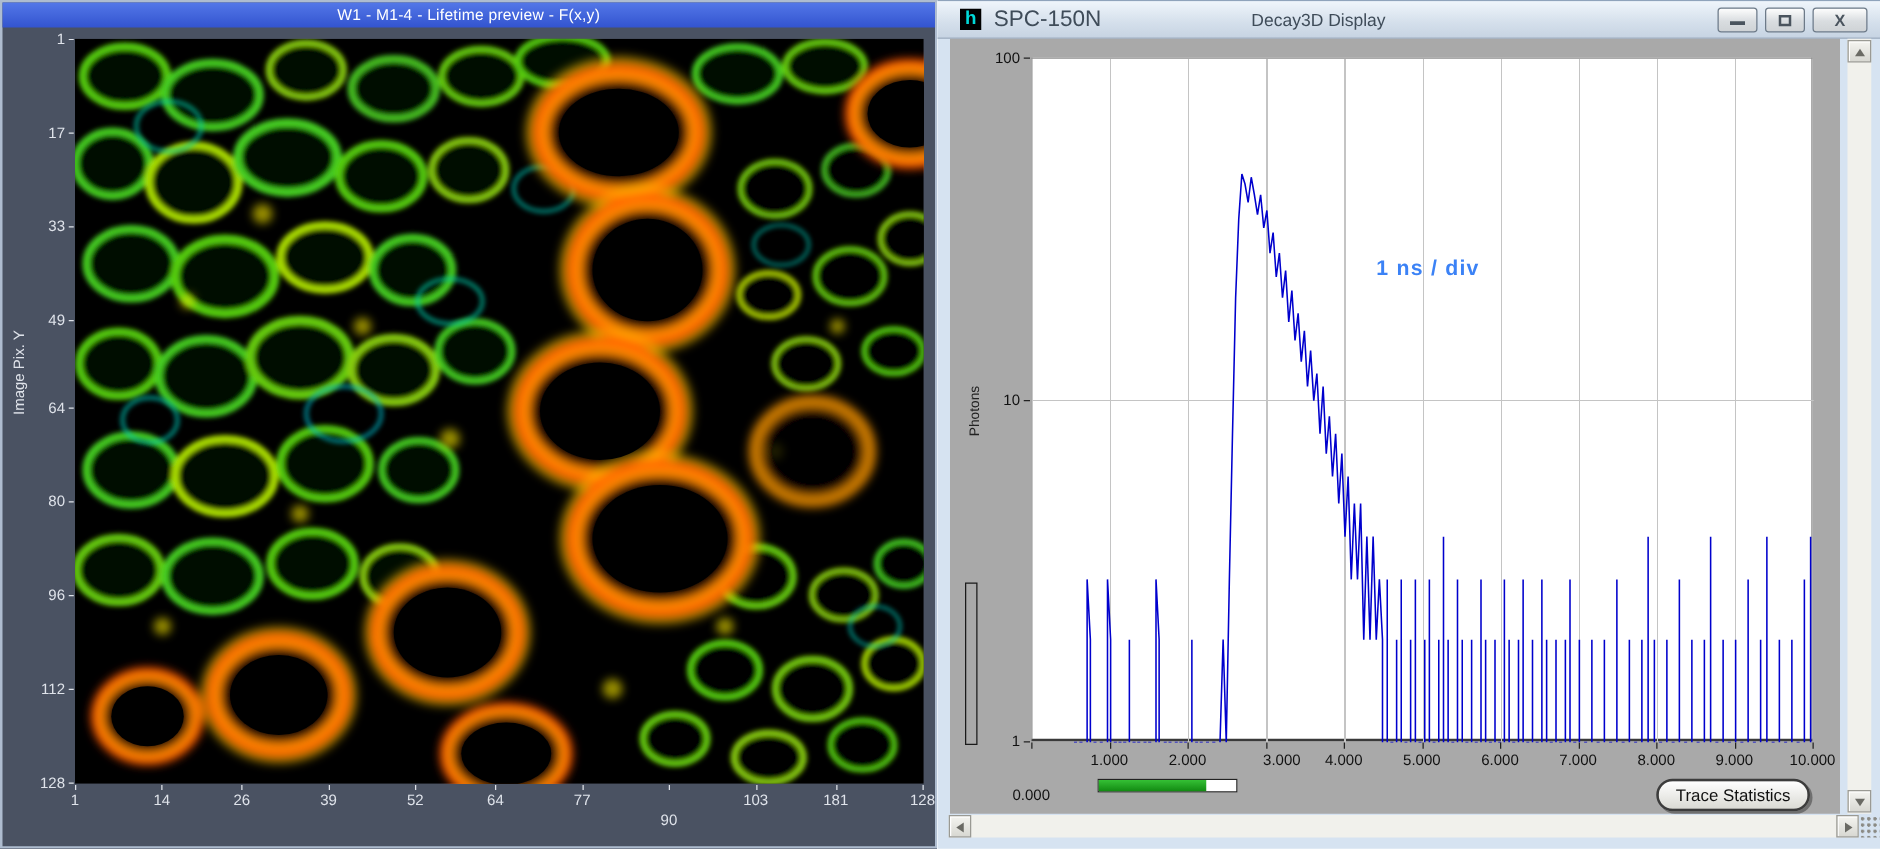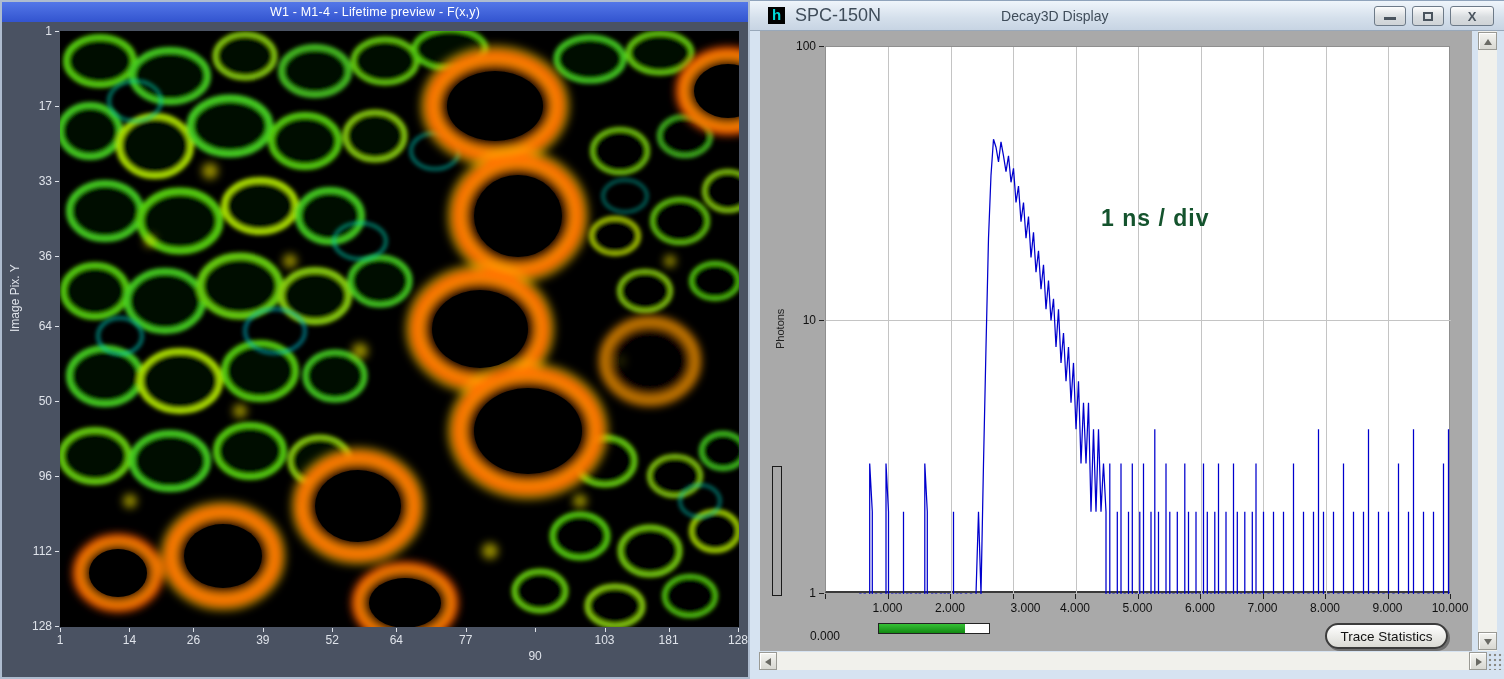--- a/index.html
+++ b/index.html
@@ -43,22 +43,22 @@
   .win-btn.close { width:44px; }
   .glyph-min { position:absolute; left:9px; bottom:5px; width:12px; height:3px; background:#4a545e; }
   .glyph-max { position:absolute; left:10px; top:5px; width:10px; height:9px; border:2px solid #4a545e; }
   .glyph-close { position:absolute; left:0; right:0; top:2px; text-align:center;
     color:#4a545e; font-size:13px; font-weight:bold; }
 
   #rw-panel { position:absolute; left:10px; top:30px; width:712px; height:620px; background:#a9a9a9; }
   #plot { position:absolute; left:65px; top:15px; width:625px; height:547px; background:#ffffff;
     border:1px solid #8f8f8f; border-bottom:2px solid #3a3a3a; }
   #plot svg { position:absolute; left:0; top:0; display:block; }
-  #annotation { position:absolute; left:275px; top:158px; font-size:23px; font-weight:bold;
-    color:#14532d; letter-spacing:1px; }
+  #annotation { position:absolute; left:275px; top:158px; font-size:17px; font-weight:bold;
+    color:#3b82f6; letter-spacing:1px; }
   .rw-ylabel { position:absolute; width:44px; text-align:right; color:#111; font-size:12px; }
   .rw-ydash { position:absolute; width:5px; height:1px; background:#222; }
   .rw-xlabel { position:absolute; width:56px; text-align:center; color:#111; font-size:12px; }
   .rw-xtick { position:absolute; width:1px; height:5px; background:#222; }
   #rw-ylabel-title { position:absolute; left:14px; top:318px; color:#222; font-size:11px;
     transform:rotate(-90deg); transform-origin:left top; white-space:nowrap; }
   #rw-xaxis-title { position:absolute; left:600px; top:594px; width:90px; color:#111; font-size:12px; }
   #range-slider { position:absolute; left:12px; top:435px; width:10px; height:130px;
     border:1px solid #1a1a1a; background:transparent; }
   #progress { position:absolute; left:118px; top:592px; width:112px; height:11px;
@@ -231,25 +231,25 @@
         </g>
       </svg>
       <div id="lw-y-axis"></div>
       <div id="lw-x-axis"></div>
     <div class="lw-ylabel" style="left: -50px; top: -7px;">1</div>
         <div class="lw-ytick" style="left: -5px; top: 0px;"></div>
         <div class="lw-ylabel" style="left: -50px; top: 67.9606px;">17</div>
         <div class="lw-ytick" style="left: -5px; top: 74.9606px;"></div>
         <div class="lw-ylabel" style="left: -50px; top: 142.921px;">33</div>
         <div class="lw-ytick" style="left: -5px; top: 149.921px;"></div>
-        <div class="lw-ylabel" style="left: -50px; top: 217.882px;">36</div>
+        <div class="lw-ylabel" style="left: -50px; top: 217.882px;">49</div>
         <div class="lw-ytick" style="left: -5px; top: 224.882px;"></div>
         <div class="lw-ylabel" style="left: -50px; top: 288.157px;">64</div>
         <div class="lw-ytick" style="left: -5px; top: 295.157px;"></div>
-        <div class="lw-ylabel" style="left: -50px; top: 363.118px;">50</div>
+        <div class="lw-ylabel" style="left: -50px; top: 363.118px;">80</div>
         <div class="lw-ytick" style="left: -5px; top: 370.118px;"></div>
         <div class="lw-ylabel" style="left: -50px; top: 438.079px;">96</div>
         <div class="lw-ytick" style="left: -5px; top: 445.079px;"></div>
         <div class="lw-ylabel" style="left: -50px; top: 513.039px;">112</div>
         <div class="lw-ytick" style="left: -5px; top: 520.039px;"></div>
         <div class="lw-ylabel" style="left: -50px; top: 588px;">128</div>
         <div class="lw-ytick" style="left: -5px; top: 595px;"></div>
         <div class="lw-xlabel" style="left: -20px; top: 602px;">1</div>
         <div class="lw-xtick" style="left: 0px; top: 597px;"></div>
         <div class="lw-xlabel" style="left: 49.4016px; top: 602px;">14</div>

